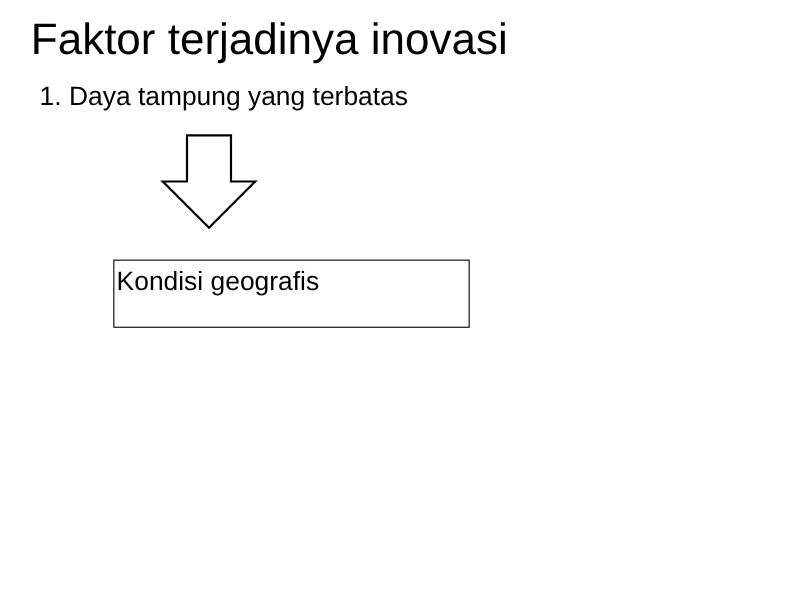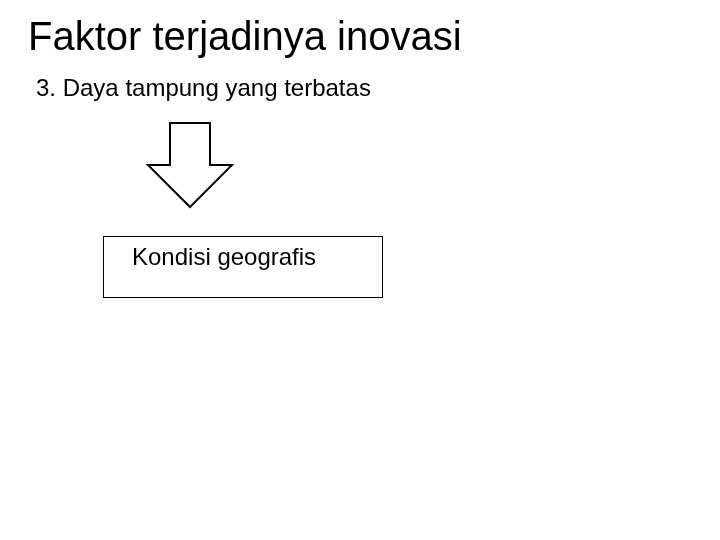--- a/index.html
+++ b/index.html
@@ -32,36 +32,36 @@
   }
   .arrow {
     position: absolute;
     left: 140px;
     top: 115px;
   }
   .box {
     position: absolute;
     left: 103px;
     top: 236px;
-    width: 280px;
+    width: 324px;
     height: 62px;
     border: 1px solid #000000;
     box-sizing: border-box;
-    padding: 6px 28px;
+    padding: 6px 2px;
     font-size: 24px;
   }
 </style>
 </head>
 <body>
 
 <div class="slide">
 
   <div class="title">Faktor terjadinya inovasi</div>
 
-  <div class="subtitle">3. Daya tampung yang terbatas</div>
+  <div class="subtitle">1. Daya tampung yang terbatas</div>
 
   <div class="arrow">
     <svg width="100" height="100" viewBox="0 0 100 100">
       <polygon points="30,8 70,8 70,50 92,50 50,92 8,50 30,50" fill="#ffffff" stroke="#000000" stroke-width="2"></polygon>
     </svg>
   </div>
 
   <div class="box">
     <span>Kondisi geografis</span>
   </div>

